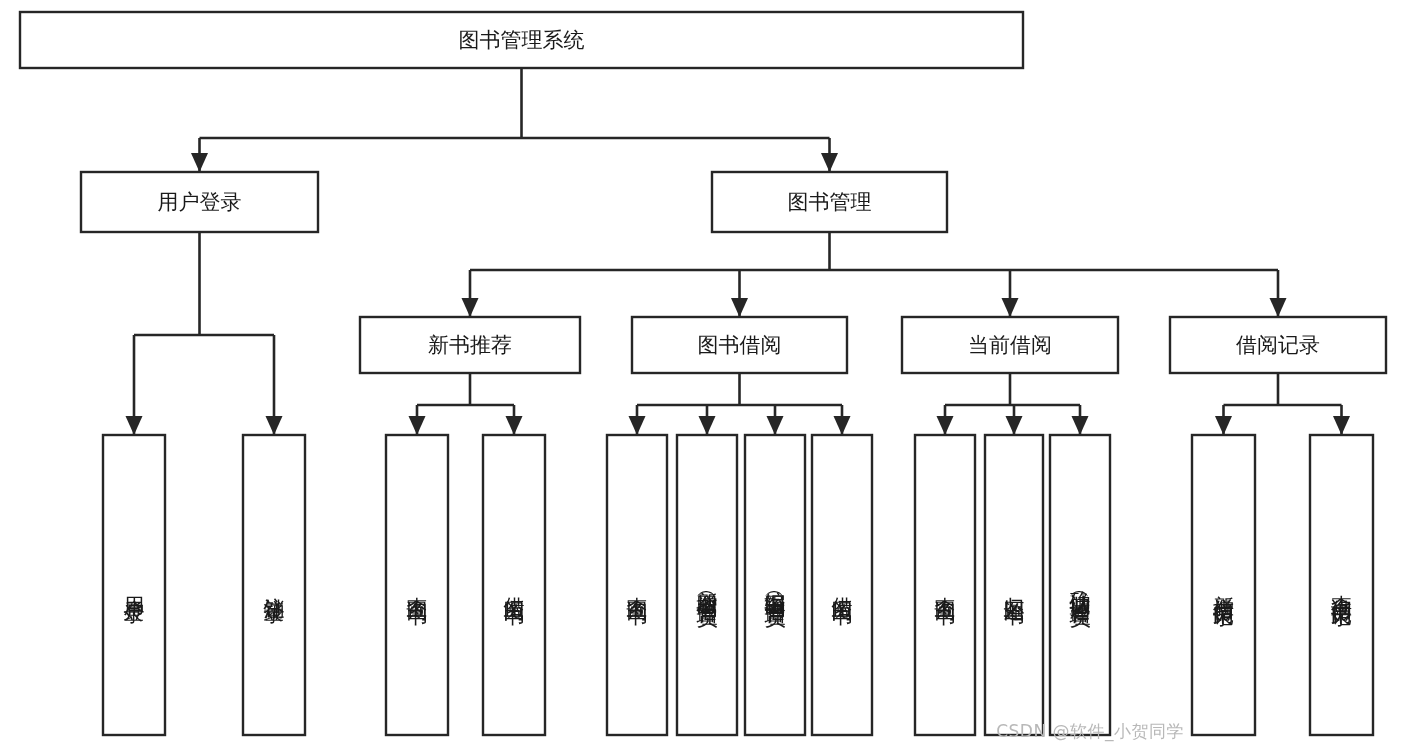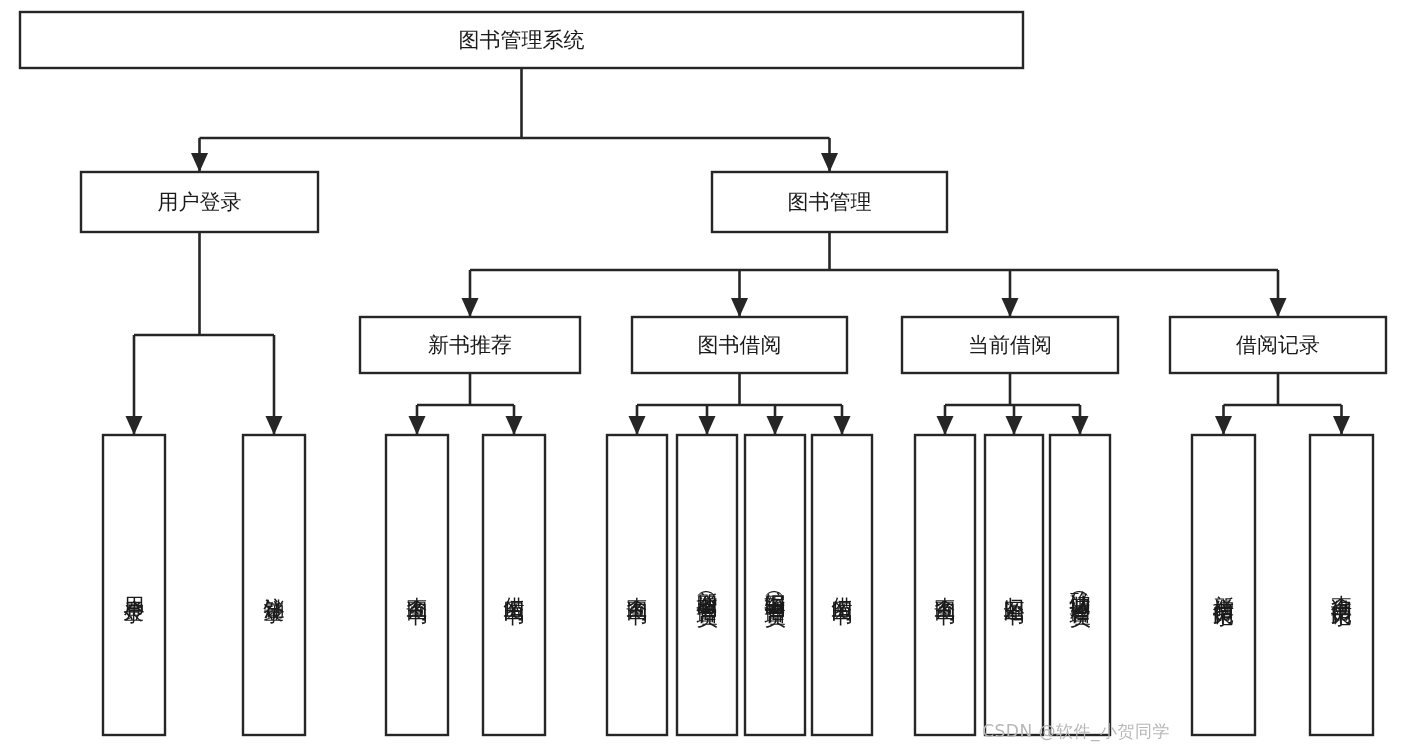--- a/index.html
+++ b/index.html
@@ -69,21 +69,21 @@
     font-family: "DejaVu Sans", "Liberation Sans", sans-serif;
     font-size: 21px;
     line-height: 1.05;
     letter-spacing: 2.5px;
     color: #1a1a1a;
     white-space: nowrap;
     text-align: center;
   }
   .watermark {
     position: absolute;
-    right: 16px;
+    right: 2px;
     bottom: 4px;
     font-family: "DejaVu Sans", "Liberation Sans", sans-serif;
     font-size: 17px;
     color: #b8b8b8;
     letter-spacing: 0.5px;
     user-select: none;
     white-space: nowrap;
   }
 </style>
 </head>

